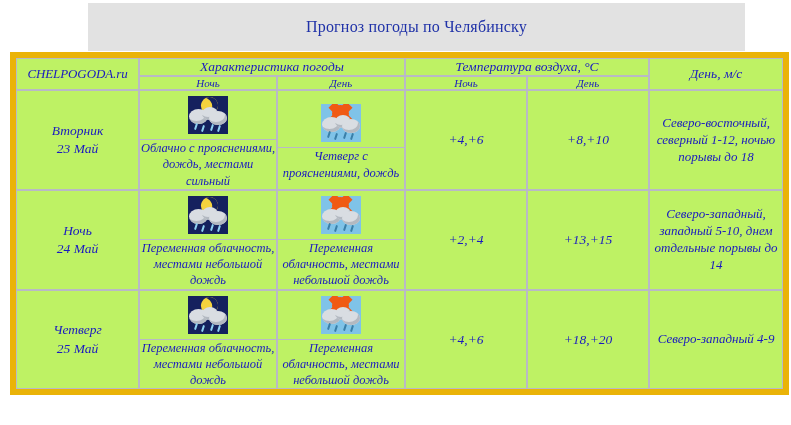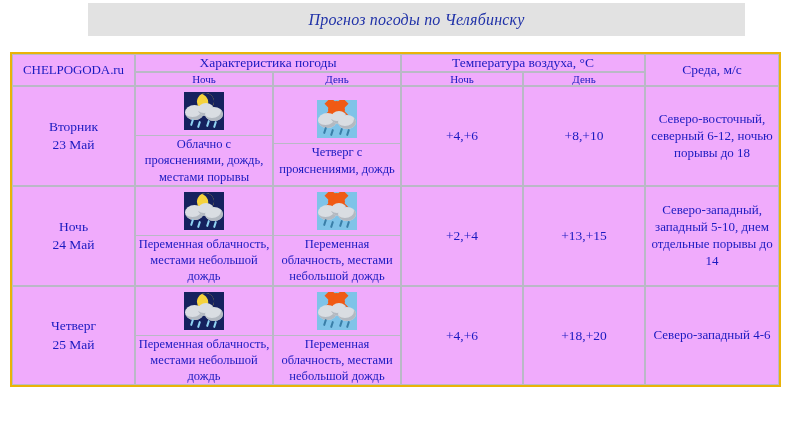--- a/index.html
+++ b/index.html
@@ -14,49 +14,49 @@
     color: #1a1ac0;
     overflow: hidden;
   }
 
   
   .title-bar {
     position: absolute;
     left: 88px;
     top: 3px;
     width: 657px;
-    height: 33px;
+    height: 48px;
     background: #e2e2e2;
     display: flex;
     align-items: center;
     justify-content: center;
-    font-style: italic;
   }
   .title-text {
     font-family: "Liberation Serif", "DejaVu Serif", serif;
     font-size: 16px;
     color: #2032a8;
     letter-spacing: 0.2px;
     white-space: nowrap;
   }
 
   
   .table-wrap {
     position: absolute;
     left: 10px;
     top: 52px;
     width: 771px;
   }
   table.forecast {
     width: 771px;
     border-collapse: separate;
     border-spacing: 0;
-    border: 2px solid #eab308;
-    background: #f0abfc;
+    border: 6px solid #eab308;
+    background: #bef264;
     table-layout: fixed;
+    font-style: italic;
   }
   table.forecast td,
   table.forecast th {
     border: 1px solid #b9b9c6;
     padding: 0;
     vertical-align: middle;
     text-align: center;
     font-weight: normal;
   }
 
@@ -212,21 +212,21 @@
         <col class="c-day">
       <col class="c-tnight">
         <col class="c-tday">
         <col class="c-wind">
     </colgroup>
     <tbody>
       <tr>
         <td class="brand-cell" rowspan="2">CHELPOGODA.ru</td>
         <td class="hdr-cell" colspan="2">Характеристика погоды</td>
         <td class="hdr-cell" colspan="2">Температура воздуха, °C</td>
-        <td class="hdr-cell" rowspan="2">Среда, м/с</td>
+        <td class="hdr-cell" rowspan="2">День, м/с</td>
       </tr>
       <tr>
         <td class="hdr-sub">Ночь</td>
         <td class="hdr-sub">День</td>
         <td class="hdr-sub">Ночь</td>
         <td class="hdr-sub">День</td>
       </tr>
 
       <tr>
         <td class="day-cell">
@@ -239,21 +239,21 @@
             <tr>
                   <td class="wx-icon-cell">
               <span class="wx-icon night">
                 <span class="moon"></span>
                 <span class="cloud c1"></span><span class="cloud c2"></span><span class="cloud c3"></span>
                 <span class="drop d1"></span><span class="drop d2"></span><span class="drop d3"></span><span class="drop d4"></span>
               </span>
             </td>
                 </tr>
             <tr>
-                  <td class="wx-desc-cell">Облачно с прояснениями, дождь, местами порывы</td>
+                  <td class="wx-desc-cell">Облачно с прояснениями, дождь, местами сильный</td>
                 </tr>
           </tbody>
             </table>
         </td>
         <td>
           <table class="wx">
               <tbody>
             <tr>
                   <td class="wx-icon-cell">
               <span class="wx-icon day">
@@ -264,21 +264,21 @@
             </td>
                 </tr>
             <tr>
                   <td class="wx-desc-cell">Четверг с прояснениями, дождь</td>
                 </tr>
           </tbody>
             </table>
         </td>
         <td class="temp-cell">+4,+6</td>
         <td class="temp-cell">+8,+10</td>
-        <td class="wind-cell">Северо-восточный, северный 6-12, ночью порывы до 18</td>
+        <td class="wind-cell">Северо-восточный, северный 1-12, ночью порывы до 18</td>
       </tr>
 
       <tr>
         <td class="day-cell">
           <div>Ночь</div>
           <div>24 Май</div>
         </td>
         <td>
           <table class="wx">
               <tbody>
@@ -356,17 +356,17 @@
             </td>
                 </tr>
             <tr>
                   <td class="wx-desc-cell">Переменная облачность, местами небольшой дождь</td>
                 </tr>
           </tbody>
             </table>
         </td>
         <td class="temp-cell">+4,+6</td>
         <td class="temp-cell">+18,+20</td>
-        <td class="wind-cell">Северо-западный 4-6</td>
+        <td class="wind-cell">Северо-западный 4-9</td>
       </tr>
     </tbody>
   </table>
 </div>
 
 </body></html>

